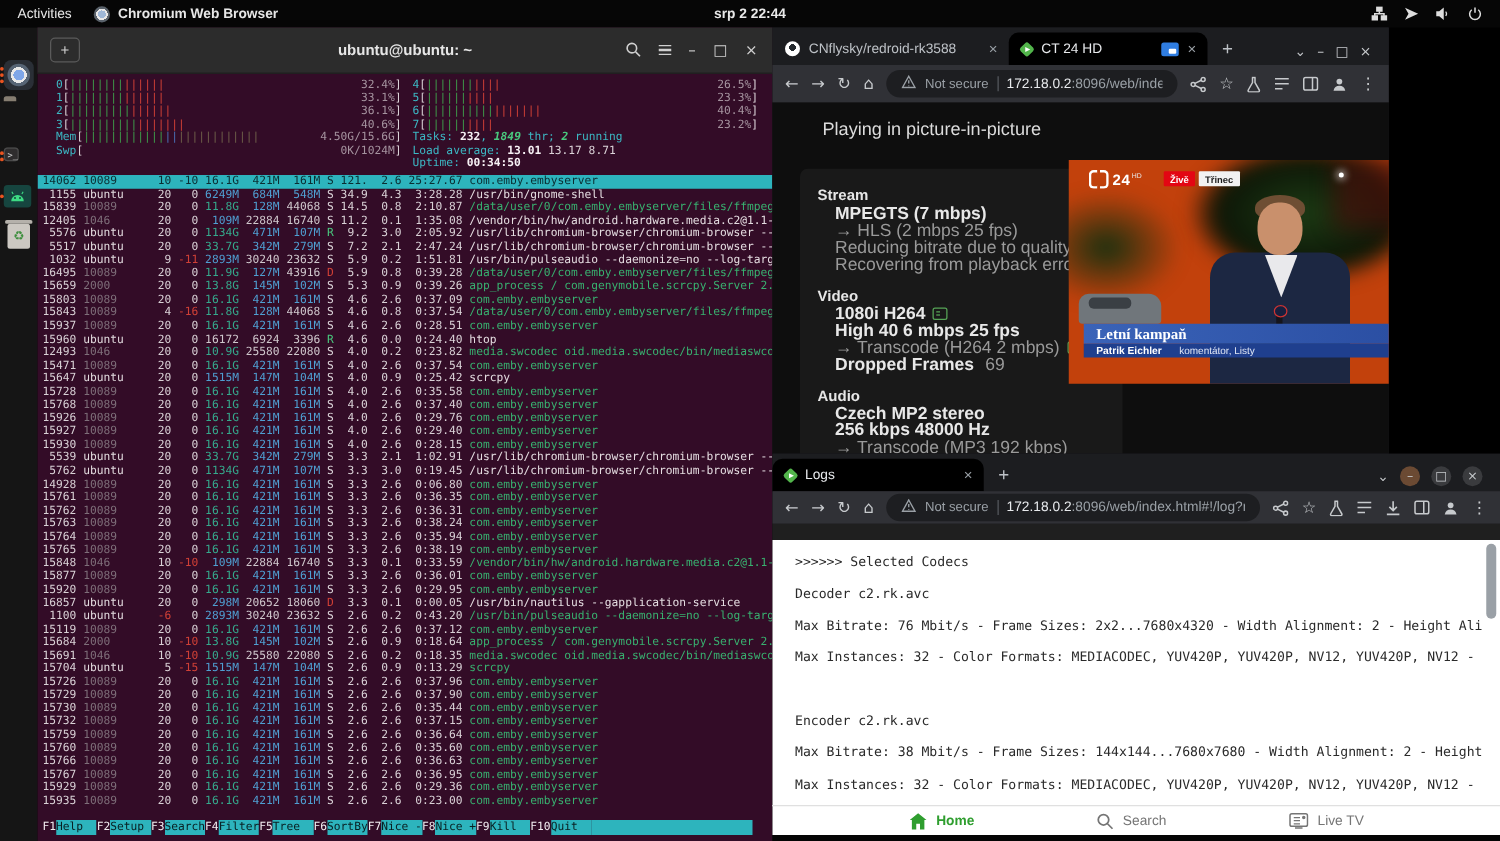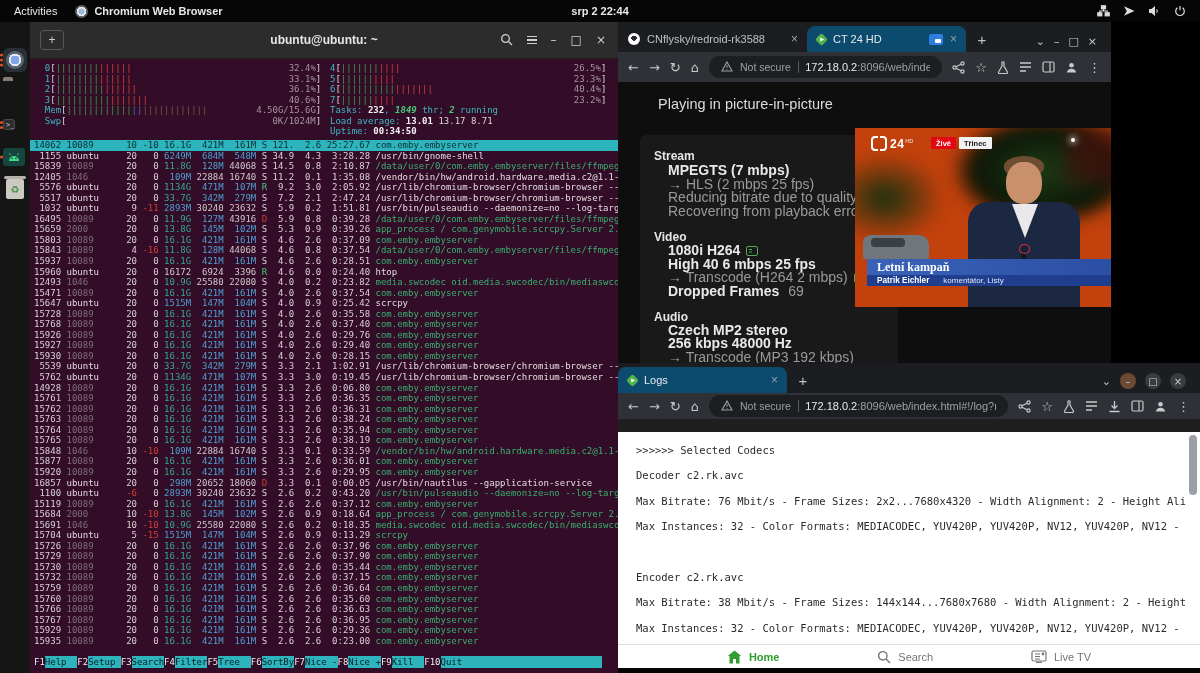--- a/index.html
+++ b/index.html
@@ -64,21 +64,21 @@
   .cmd-g{color:#38b06f;} .cmd-w{color:#e4dce0;}
   .fkeys{position:absolute;left:4px;right:16px;bottom:5px;height:12px;display:flex;
      font-family:"DejaVu Sans Mono",monospace;font-size:9px;line-height:12px;white-space:pre;}
   .fk{color:#f2ecf0;} .fl{background:#2db4bd;color:#091f22;}
   .fk-fill{flex:1;background:#2db4bd;}
   
   .bwin{position:absolute;background:#1c1d20;}
   .tabstrip{position:absolute;left:0;top:0;right:0;height:30px;background:#1c1d20;display:flex;align-items:flex-end;}
   .tab{height:26px;display:flex;align-items:center;gap:7px;padding:0 9px 0 10px;font-size:11px;color:#bdc1c6;
        border-radius:8px 8px 0 0;max-width:175px;}
-  .tab.active{background:#0c4a6e;color:#e8eaed;}
+  .tab.active{background:#000000;color:#e8eaed;}
   .tab .tlabel{white-space:nowrap;overflow:hidden;text-overflow:ellipsis;flex:1;}
   .tab .tclose{font-size:12px;color:#9aa0a6;line-height:1;}
   .gh-ico{width:12px;height:12px;border-radius:50%;background:radial-gradient(circle at 50% 42%,#24292e 0 28%,#fff 28% 100%);flex:0 0 auto;}
   .emby-ico{width:9px;height:9px;background:#52b54b;transform:rotate(45deg);border-radius:2px;position:relative;flex:0 0 auto;}
   .emby-ico:after{content:"";position:absolute;left:3px;top:2px;border-left:4px solid #fff;border-top:2.5px solid transparent;
       border-bottom:2.5px solid transparent;transform:rotate(-45deg);}
   .pip-ico{width:14px;height:11px;background:#2f7de1;border-radius:2px;position:relative;flex:0 0 auto;}
   .pip-ico:after{content:"";position:absolute;right:2px;bottom:2px;width:6px;height:4px;background:#fff;border-radius:1px;}
   .newtab-btn{width:24px;height:24px;margin:0 0 1px 4px;display:flex;align-items:center;justify-content:center;
       color:#bdc1c6;font-size:15px;}

